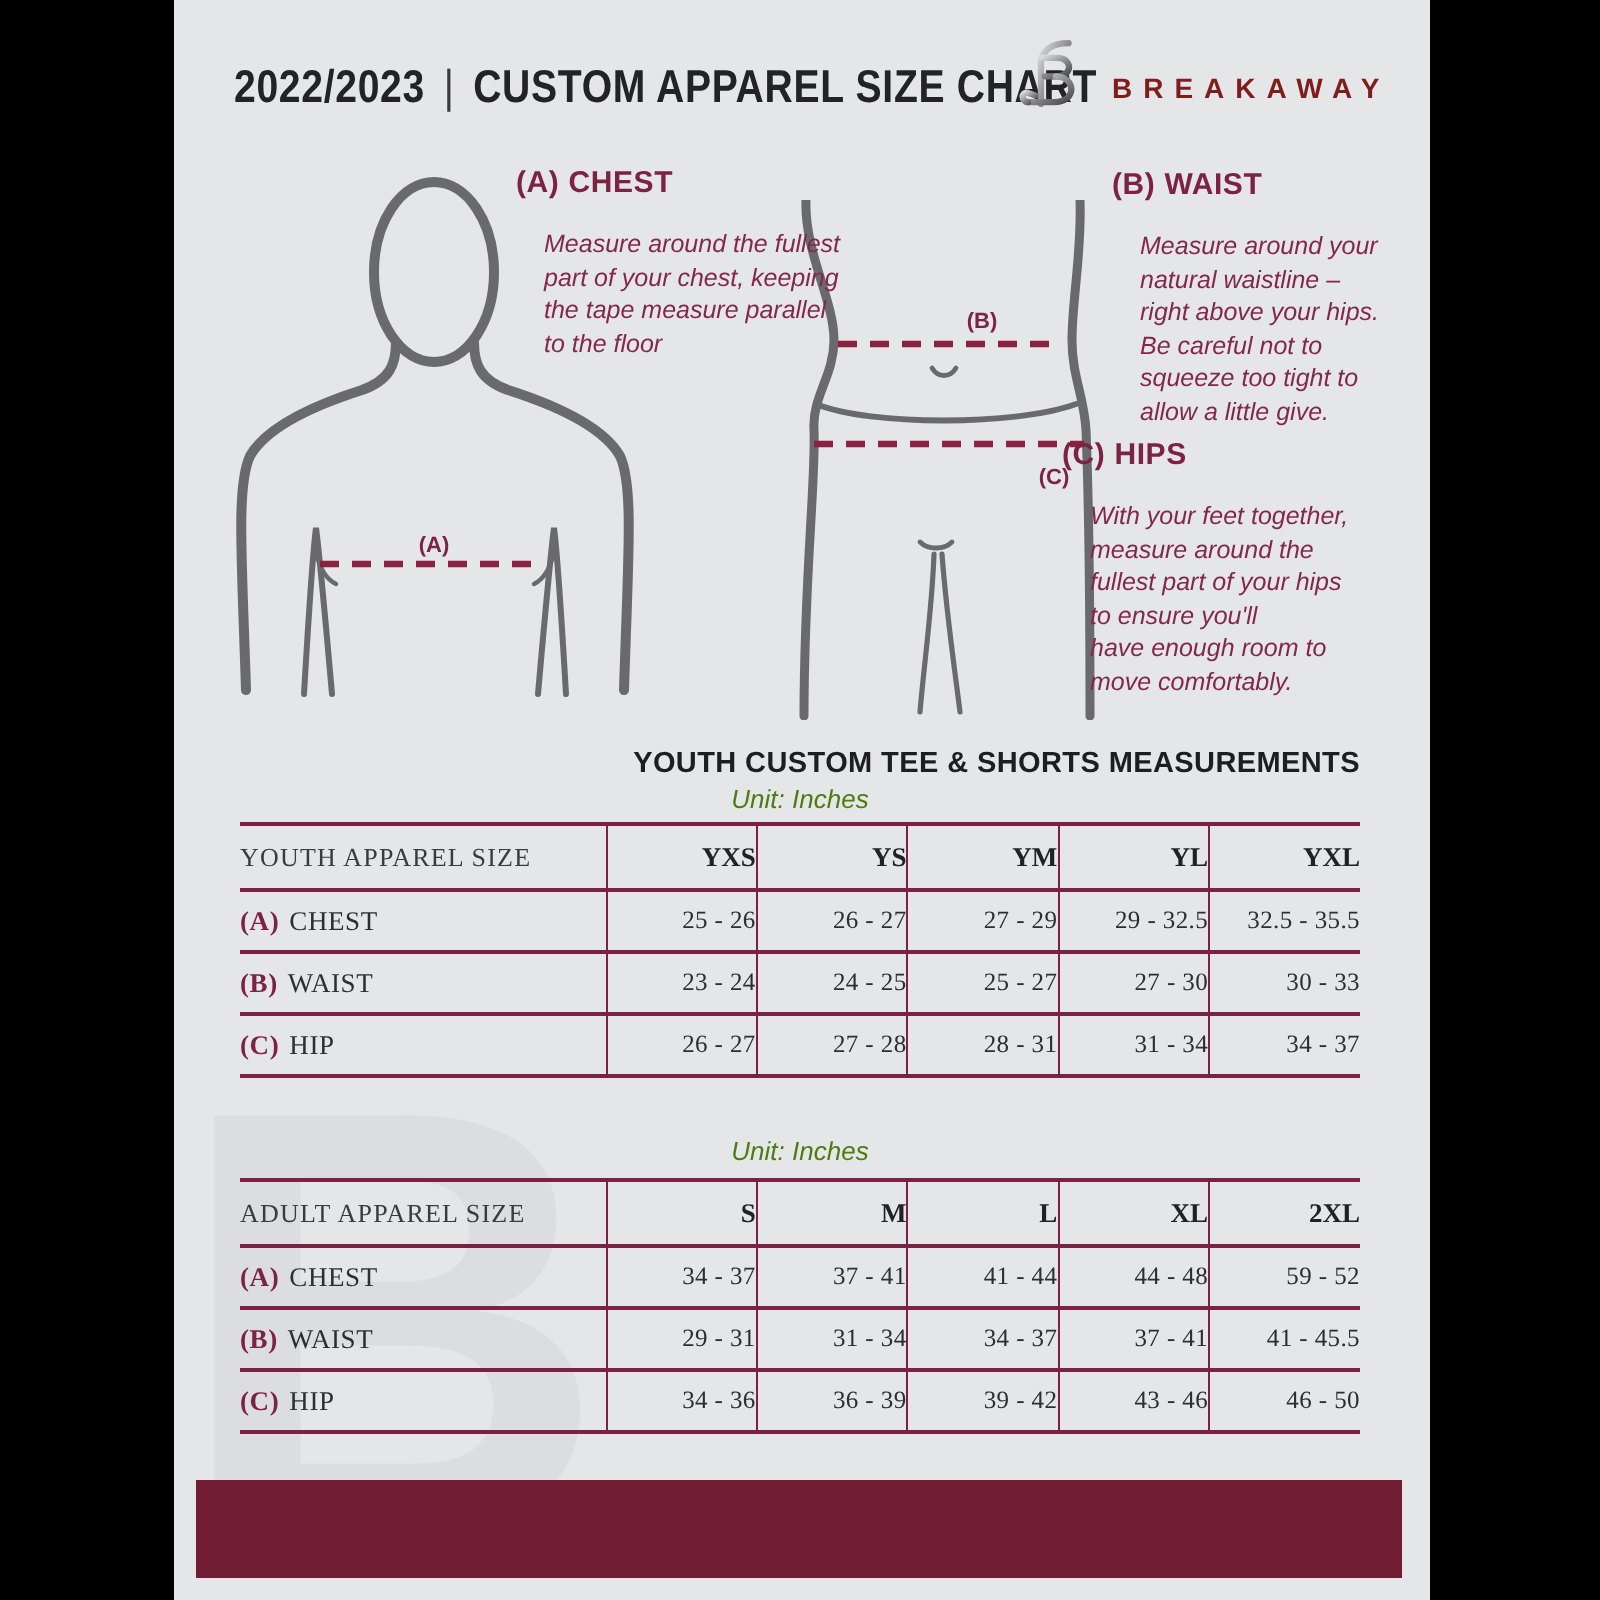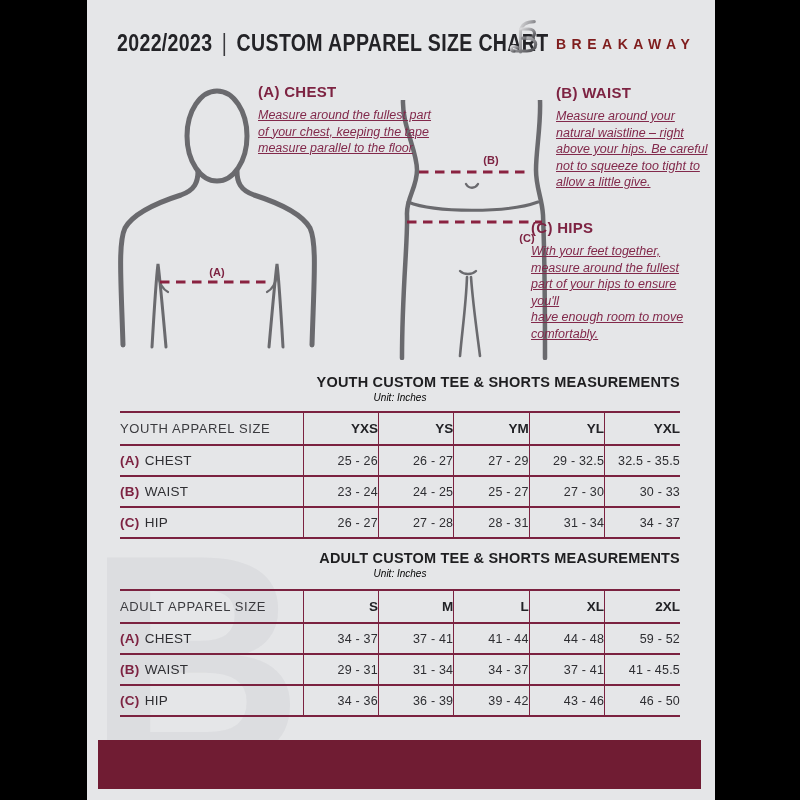--- a/index.html
+++ b/index.html
@@ -29,46 +29,45 @@
   #fig-lower{left:303px;top:100px;}
   .fig text{
     font-family:"Liberation Sans",sans-serif;font-weight:800;font-size:11px;fill:#7d2342;
   }
   
   .instr{position:absolute;}
   .instr h3{
     margin:0 0 7px 0;font-size:15px;font-weight:800;color:#7d2342;letter-spacing:0.3px;
   }
   .instr p{
-    margin:0;font-style:italic;font-size:12.5px;line-height:1.32;color:#82294b;
+    margin:14px;font-style:italic;font-size:12.5px;line-height:1.32;color:#82294b;
     white-space:pre-line;
-    text-decoration:underline;
   }
   #instr-a{left:171px;top:83px;width:176px;}
   #instr-b{left:469px;top:84px;width:154px;}
   #instr-c{left:444px;top:219px;width:160px;}
   
   .sec-title{
     position:absolute;left:33px;width:560px;text-align:right;
     font-size:14.5px;font-weight:800;color:#1e1e20;letter-spacing:0.2px;
   }
   .sec-unit{
     position:absolute;left:33px;width:560px;text-align:center;
-    font-size:10px;font-style:italic;color:#000000;
+    font-size:13px;font-style:italic;color:#4d7c0f;
   }
   #youth-title{top:374px;} #youth-unit{top:392px;}
   #adult-title{top:550px;} #adult-unit{top:568px;}
   
   .tbl{
     position:absolute;left:33px;width:560px;border-collapse:collapse;table-layout:fixed;
     border-bottom:2px solid #7b2240;z-index:2;
   }
   #tbl-youth{top:411px;} #tbl-adult{top:589px;}
   .tbl tr{border-top:2px solid #7b2240;}
-  .tbl th,.tbl td{padding:0;border:none;}
+  .tbl th,.tbl td{padding:0;border:none;font-family:Liberation Serif, serif;}
   .tbl th+th,.tbl td+td{border-left:1.5px solid #7b2240;}
   .tbl tr{height:31px;}
   .tbl tr.head-row{height:33px;}
   .label-head{
     text-align:left;padding-left:15px;font-weight:400;font-size:13px;
     color:#3b3b3f;letter-spacing:0.6px;
   }
   .size-head{text-align:right;font-weight:700;font-size:13.5px;color:#222226;}
   .row-label{
     text-align:left;padding-left:15px;font-size:13.5px;color:#2e2e32;letter-spacing:0.3px;
@@ -199,21 +198,20 @@
       <td class="row-label"><span class="key">(C)</span><span>HIP</span></td>
       <td class="val">26 - 27</td>
       <td class="val">27 - 28</td>
       <td class="val">28 - 31</td>
       <td class="val">31 - 34</td>
       <td class="val">34 - 37</td>
     </tr>
   </tbody>
     </table>
 
-  <div id="adult-title" class="sec-title">ADULT CUSTOM TEE &amp; SHORTS MEASUREMENTS</div>
   <div id="adult-unit" class="sec-unit">Unit: Inches</div>
 
   <table id="tbl-adult" class="tbl">
     <colgroup>
         <col style="width:183px">
         <col>
         <col>
         <col>
         <col>
         <col>

